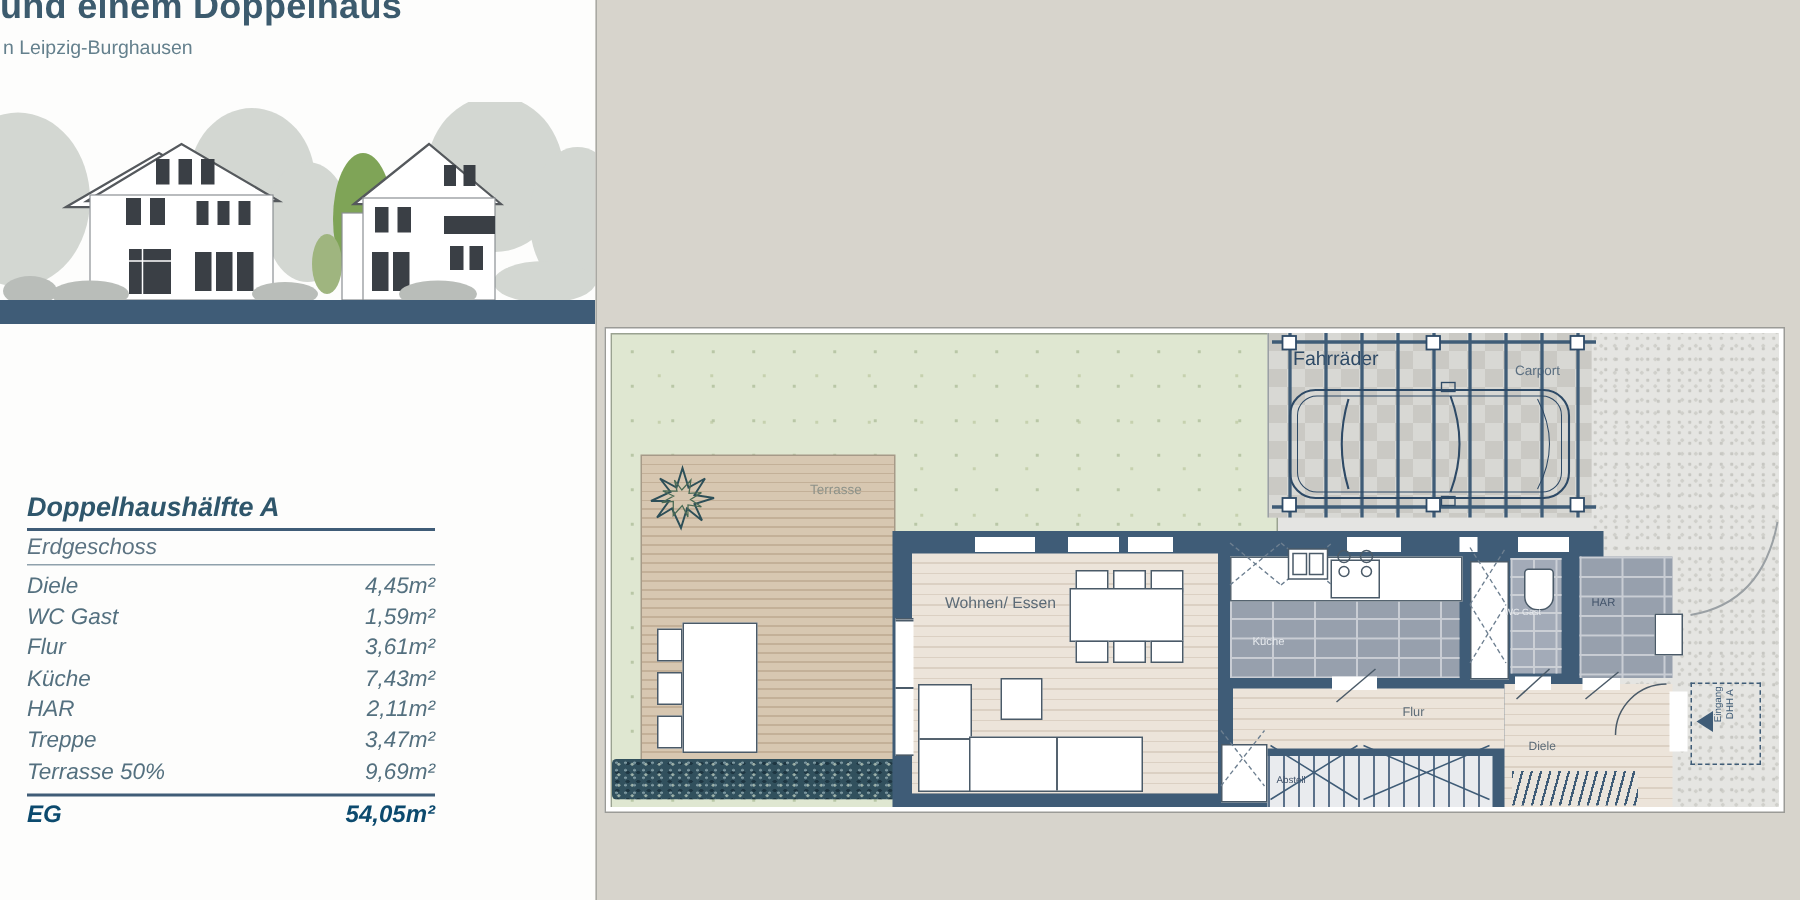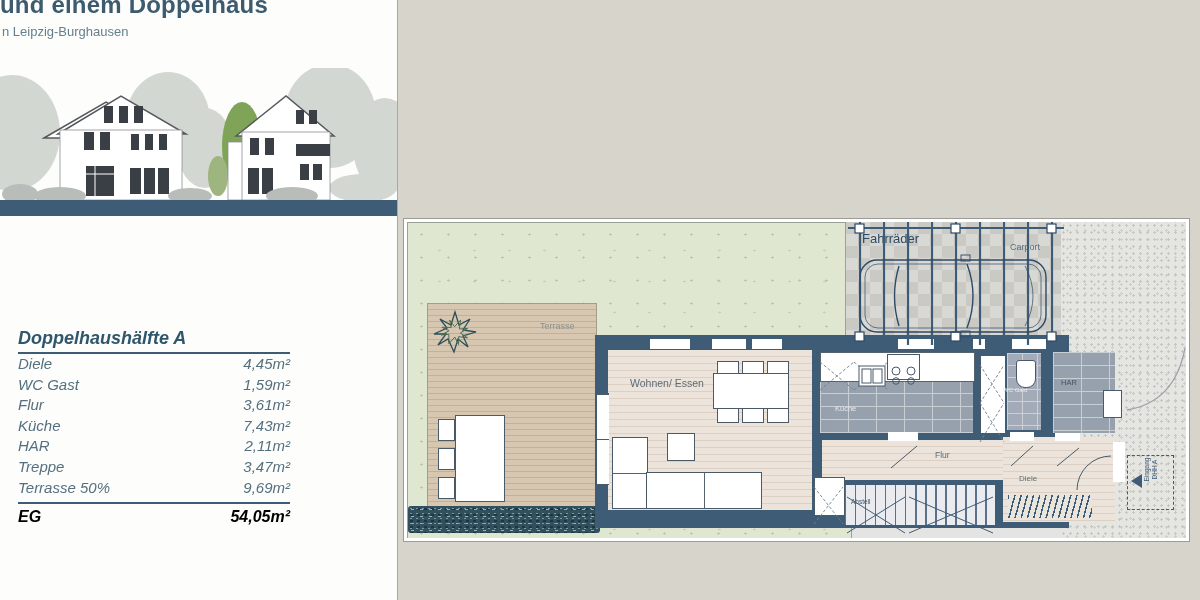--- a/index.html
+++ b/index.html
@@ -11,21 +11,21 @@
   
   #left-panel{left:0;top:0;width:397px;height:600px;background:#fdfdfc;overflow:hidden;}
   #page-title{left:0px;top:-9px;font-size:24px;font-weight:bold;color:#3c5b6e;letter-spacing:.2px;white-space:nowrap;}
   #page-subtitle{left:2px;top:24px;font-size:13px;color:#64808d;white-space:nowrap;}
   
   #area-table{left:18px;top:328px;width:272px;color:#54707f;font-size:15px;font-style:italic;}
   .tbl-title{font-size:18px;font-weight:bold;color:#2f566b;padding-bottom:3px;border-bottom:2px solid #3f5c77;}
   .tbl-floor{font-size:15px;color:#5c7382;padding:2px 0 3px 0;border-bottom:1px solid #8fa1ac;margin-bottom:4px;}
   .tbl-row{display:flex;justify-content:space-between;line-height:20.6px;}
   .tbl-total{display:flex;justify-content:space-between;border-top:2px solid #3f5c77;margin-top:4px;padding-top:4px;
-             font-weight:bold;font-size:16px;color:#000000;}
+             font-weight:bold;font-size:16px;color:#0c4a6e;}
   
   #right-panel{left:397px;top:0;width:803px;height:600px;background:#d7d4cc;border-left:1px solid #a9a9a3;}
   
   #floor-plan{left:403px;top:218px;width:785px;height:322px;background:#fff;border:1px solid #9b9b97;}
   #plan-inner{left:3px;top:3px;width:779px;height:316px;overflow:hidden;background:#e4e4e2;}
   
   .garden{background:#dfe7d1;
     background-image:radial-gradient(#b9c7a6 1.1px,transparent 1.3px),radial-gradient(#c6d1ae 1px,transparent 1.2px);
     background-size:27px 23px,35px 31px;background-position:0 0,14px 12px;
     border:1px solid #9aa291;}
@@ -122,20 +122,21 @@
       <ellipse cx="60" cy="128" rx="26" ry="9"></ellipse>
         <ellipse cx="190" cy="128" rx="22" ry="8"></ellipse>
       <ellipse cx="292" cy="128" rx="26" ry="9"></ellipse>
         <ellipse cx="20" cy="126" rx="18" ry="10"></ellipse>
     </g>
     <rect x="0" y="132" width="397" height="16" fill="#3f5c77"></rect>
   </svg>
 
   <div id="area-table" class="abs">
     <div class="tbl-title">Doppelhaushälfte A</div>
+    <div class="tbl-floor">Erdgeschoss</div>
     <div class="tbl-row">
         <span>Diele</span>
         <span>4,45m²</span>
       </div>
     <div class="tbl-row">
         <span>WC Gast</span>
         <span>1,59m²</span>
       </div>
     <div class="tbl-row">
         <span>Flur</span>
@@ -177,21 +178,21 @@
 
   <div class="abs white-box" style="left:48px;top:193px;width:48px;height:85px;"></div>
   <div class="abs white-box" style="left:31px;top:197px;width:15px;height:20px;"></div>
   <div class="abs white-box" style="left:31px;top:226px;width:15px;height:20px;"></div>
   <div class="abs white-box" style="left:31px;top:255px;width:15px;height:20px;"></div>
 
   <div class="lbl" style="left:133px;top:99px;font-size:9px;color:#8d9289;">Terrasse</div>
   <div class="lbl" style="left:455px;top:9px;font-size:13px;color:#2e4a66;">Fahrräder</div>
   <div class="lbl" style="left:603px;top:20px;font-size:9px;color:#5a6e80;">Carport</div>
 
-  <div class="abs house-bg" style="left:188px;top:113px;width:474px;height:193px;">
+  <div class="abs house-bg" style="left:188px;top:132px;width:474px;height:193px;">
 
     <div class="abs wood" style="left:13px;top:15px;width:204px;height:160px;"></div>
     <div class="abs wood" style="left:227px;top:105px;width:181px;height:40px;"></div>
     <div class="abs wood" style="left:408px;top:102px;width:112px;height:85px;"></div>
     <div class="abs tiles" style="left:225px;top:45px;width:153px;height:53px;"></div>
     <div class="abs tiles-lt" style="left:412px;top:18px;width:34px;height:77px;"></div>
     <div class="abs tiles" style="left:458px;top:17px;width:62px;height:81px;"></div>
     <div class="abs stairs" style="left:250px;top:150px;width:150px;height:40px;"></div>
     <div class="abs mat" style="left:413px;top:160px;width:84px;height:23px;"></div>
 

